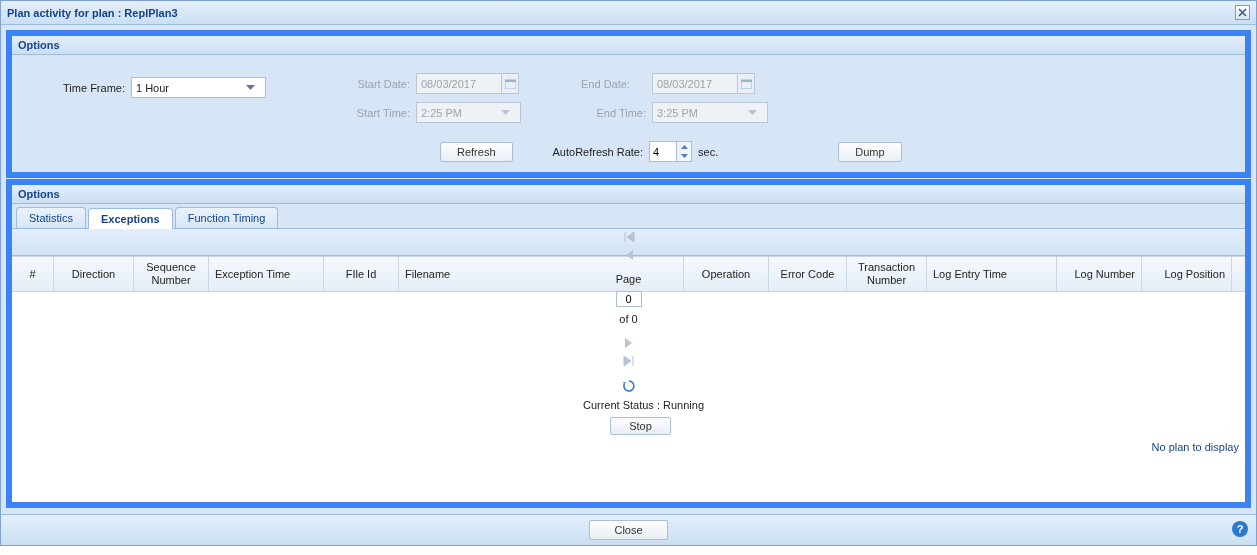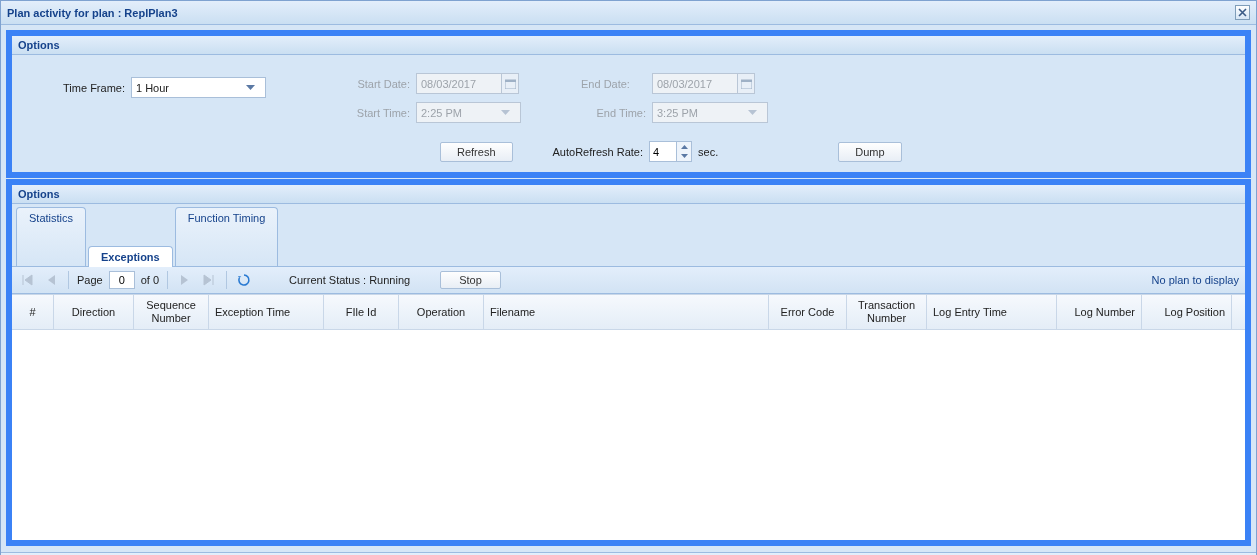--- a/index.html
+++ b/index.html
@@ -116,32 +116,32 @@
     color:#15428b;
     padding:4px 12px;
     margin-right:2px;
     cursor:pointer;
   }
   .tab.active {
     background:#fff;
     font-weight:bold;
     position:relative;
     top:1px;
-    margin-top:38px;
   }
 
   
   .toolbar {
     background: linear-gradient(#e3eefb,#d2e3f4);
     border-bottom:1px solid #9cbbe0;
     display:flex;
     align-items:center;
     gap:6px;
     padding:2px 6px;
     height:27px;
+    flex-direction:column;
   }
   .pager-btn {
     width:18px; height:18px;
     display:flex; align-items:center; justify-content:center;
     cursor:pointer;
   }
   .pager-btn.disabled svg path { fill:#b6c3d3; }
   .sep { width:1px; height:18px; background:#b0c7e1; margin:0 2px; }
   .page-num { width:26px; height:18px; border:1px solid #a9bfd9; text-align:center; font:inherit; background:#fff;}
   .status-right { margin-left:auto; color:#15428b; }
@@ -355,22 +355,22 @@
         <span class="status-right">No plan to display</span>
       </div>
 
       <div class="grid">
         <div class="grid-header">
           <div class="gh" style="width:42px;">#</div>
           <div class="gh" style="width:80px;">Direction</div>
           <div class="gh" style="width:75px;">Sequence Number</div>
           <div class="gh left" style="width:115px;">Exception Time</div>
           <div class="gh" style="width:75px;">FIle Id</div>
+          <div class="gh left" style="width:285px;">Filename</div>
           <div class="gh" style="width:85px;">Operation</div>
-          <div class="gh left" style="width:285px;">Filename</div>
           <div class="gh" style="width:78px;">Error Code</div>
           <div class="gh" style="width:80px;">Transaction Number</div>
           <div class="gh left" style="width:130px;">Log Entry Time</div>
           <div class="gh right" style="width:85px;">Log Number</div>
           <div class="gh right" style="width:90px;">Log Position</div>
           <div class="gh" style="flex:1; border-right:none;"></div>
         </div>
         <div class="grid-body"></div>
       </div>
     </div>

